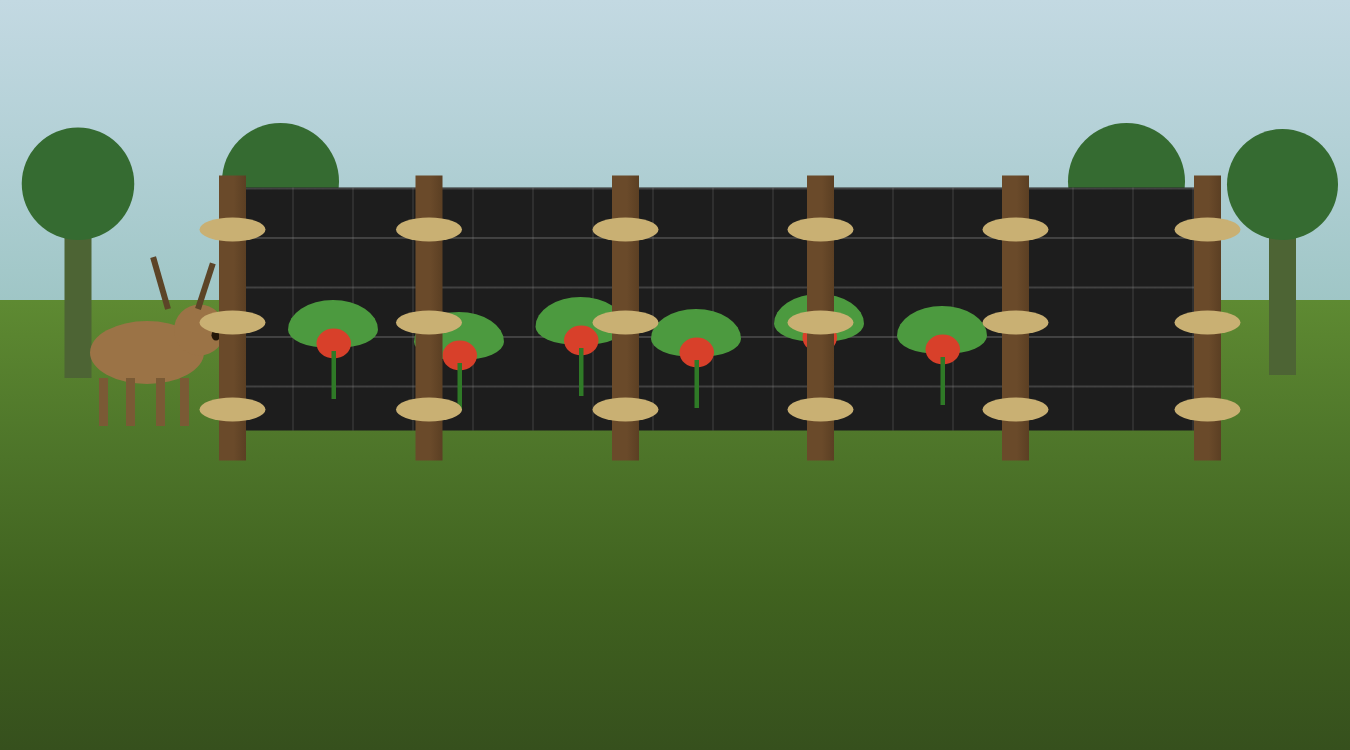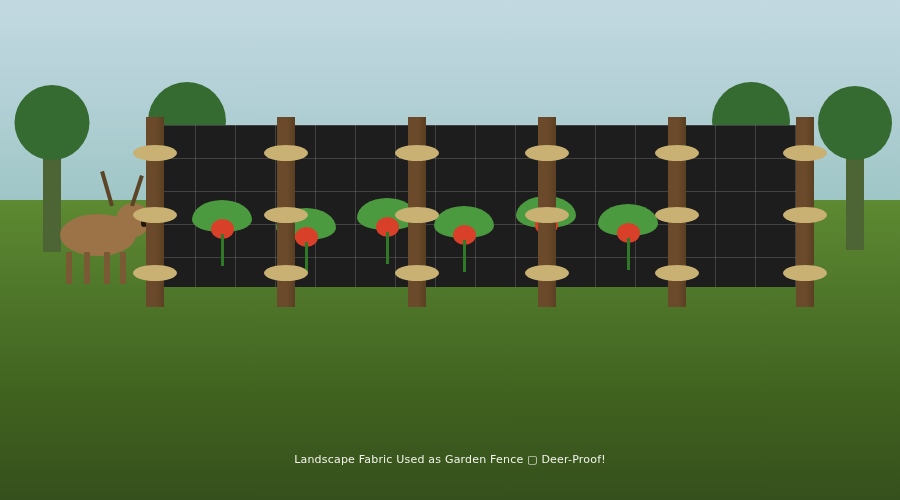--- a/index.html
+++ b/index.html
@@ -251,15 +251,14 @@
         <div class="tie" style="top: 90px;"></div>
         <div class="tie" style="top: 148px;"></div>
       </div>
       <div class="post" style="left: 796px;">
         <div class="tie" style="top: 28px;"></div>
         <div class="tie" style="top: 90px;"></div>
         <div class="tie" style="top: 148px;"></div>
       </div>
     </div>
 
-  <div class="caption">Landscape Fabric Used as Garden Fence ▢ Deer-Proof!</div>
 
 </div>
 
 </body></html>

